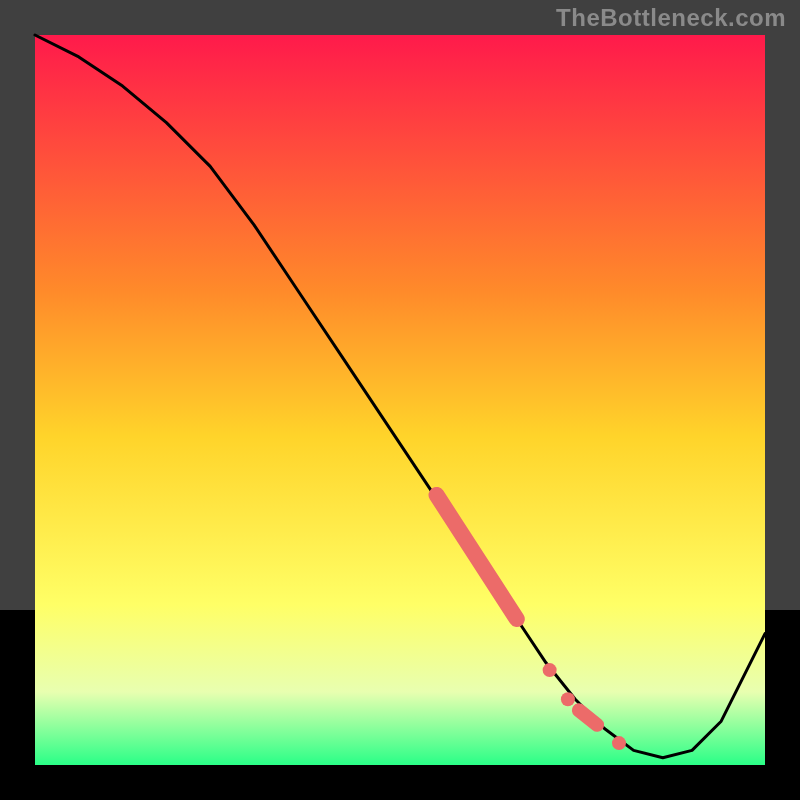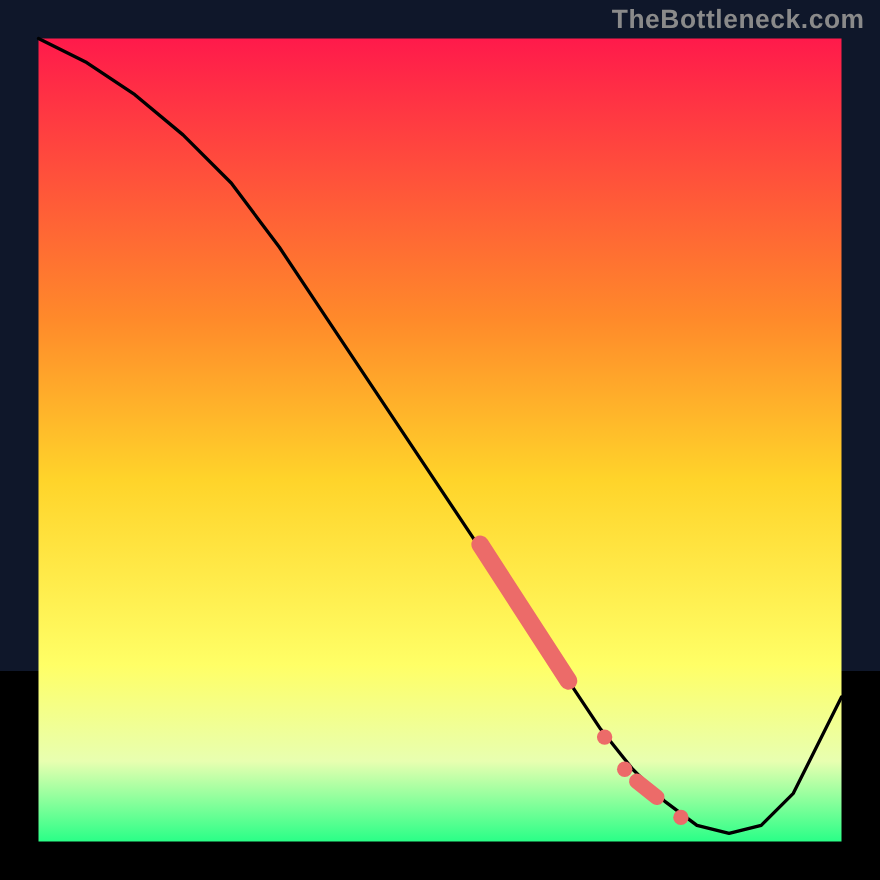--- a/index.html
+++ b/index.html
@@ -7,21 +7,21 @@
     padding: 0;
     width: 800px;
     height: 800px;
     background: #000;
     overflow: hidden;
   }
   .stage {
     position: relative;
     width: 800px;
     height: 610px;
-    background: #0f172a;
+    background: #404040;
   }
   svg {
     position: absolute;
     left: 0;
     top: 0;
   }
   .watermark {
     position: absolute;
     top: 4px;
     right: 14px;

